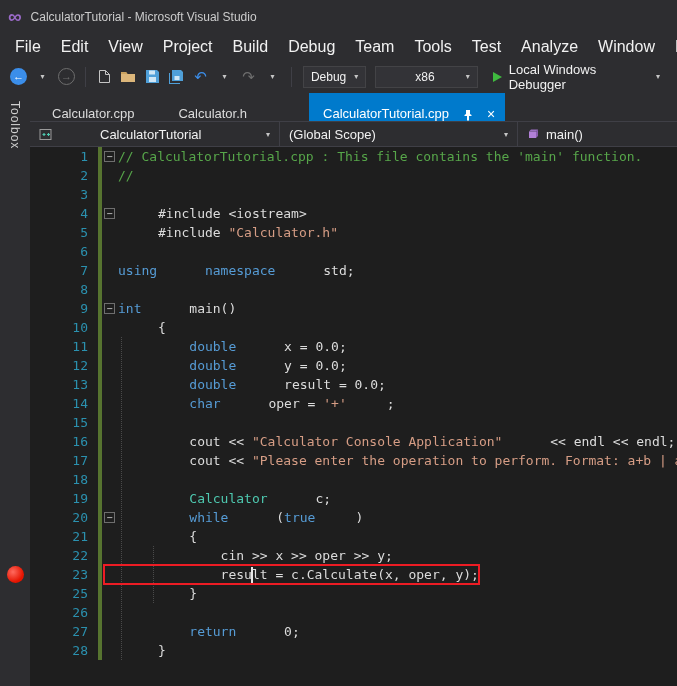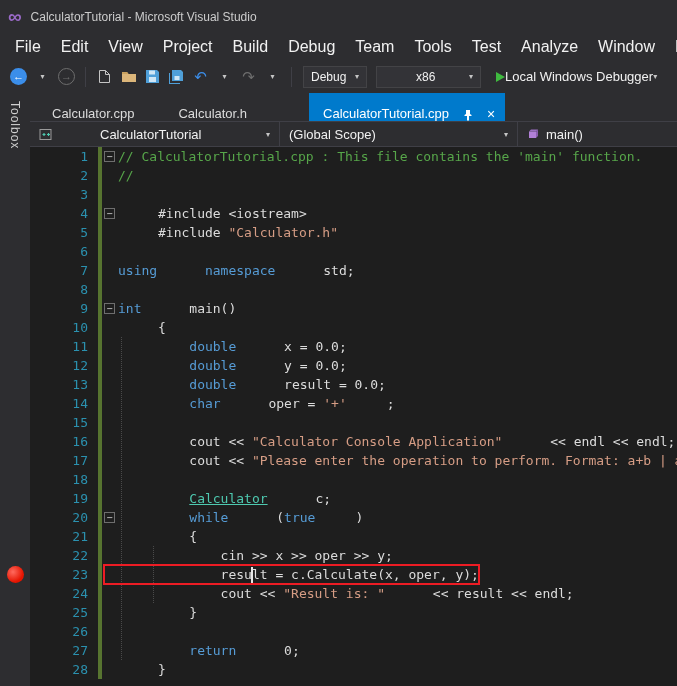--- a/index.html
+++ b/index.html
@@ -24,21 +24,21 @@
   .back-c { background:#3b8eea; color:#fff; }
   .fwd-c  { border:1px solid #6e6e6e; color:#6e6e6e; }
   .chev { font-size: 8px; color:#c5c5c5; }
   .sep { width:1px; height:20px; background:#3f3f46; margin:0 5px; }
   .undo-g { color:#3b8eea; font-size:15px; }
   .redo-g { color:#6e6e6e; font-size:15px; }
   .combo { height:22px; background:#333337; border:1px solid #434346; display:flex; align-items:center; padding:0 7px; font-size:12px; color:#f1f1f1; margin:0 3px; }
   .combo .chev { margin-left:auto; padding-left:8px; }
   .combo.cfg { width:64px; }
   .combo.plat { width:105px;padding-left:39px; }
-  .runbtn { display:flex; align-items:center; padding:0 9px; font-size:13px; color:#f1f1f1; height:24px; }
+  .runbtn { display:flex; align-items:center; gap:7px; padding:0 9px; font-size:13px; color:#f1f1f1; height:24px; }
   .play { width:0; height:0; border-left:9px solid var(--run_green,#3fba3f); border-top:5px solid transparent; border-bottom:5px solid transparent; }
   
   .mainrow { display:flex; height:593px; }
   .sidestrip { width:30px; background:var(--chrome_bg,#2d2d30); display:flex; flex-direction:column; align-items:center; padding-top:8px; flex:none; }
   .vtext { writing-mode: vertical-rl; font-size:12px; color:#d0d0d0; letter-spacing:1px; }
   .docwell { flex:1; display:flex; flex-direction:column; background:var(--chrome_bg,#2d2d30); min-width:0; }
   
   .tabsrow { height:28px; display:flex; align-items:stretch; }
   .tab { display:flex; align-items:flex-end; padding:0 22px; font-size:13px; color:#dcdcdc; }
   .tab.active { background:var(--accent_tab,#007acc); color:#fff; padding:0 10px 0 14px; margin-left:40px; gap:14px; }
@@ -57,21 +57,21 @@
             font-family:"DejaVu Sans Mono", monospace; font-size:13px; }
   .row { display:flex; height:19px; line-height:19px; }
   .ln { width:68px; flex:none; text-align:right; padding-right:10px; color:var(--line_number,#2b91af); }
   .cbar { width:4px; flex:none; background:var(--changebar,#577430); }
   .foldc { width:16px; flex:none; position:relative; }
   .foldbox { position:absolute; left:2px; top:4px; width:11px; height:11px; border:1px solid #6e6e6e; background:var(--editor_bg,#1e1e1e); color:#c5c5c5; font-size:10px; line-height:9px; text-align:center; }
   .codecell { white-space:pre; flex:1; overflow:hidden; color:var(--plain,#dcdcdc); }
   .c-k { color:var(--keyword,#569cd6); }
   .c-s { color:var(--string,#d69d85); }
   .c-c { color:var(--comment,#57a64a); }
-  .c-t { color:var(--type,#4ec9b0);text-decoration:underline; }
+  .c-t { color:var(--type,#4ec9b0); }
   .c-p { color:var(--plain,#dcdcdc);margin-left:40px; }
   .iguide { position:absolute; width:0; border-left:1px dotted #4a4a4a; }
   
   .bpdot { position:absolute; left:7px; width:17px; height:17px; border-radius:50%;
            background: radial-gradient(circle at 35% 35%, #ff6a5e 0%, var(--breakpoint,#e51400) 65%); z-index:30; }
   .hlbox { position:absolute; left:103px; width:377px; height:21px; border:2px solid var(--highlight_box,#ed1c24); z-index:31; pointer-events:none; }
   .caret { position:absolute; width:2px; height:16px; background:#e8e8e8; z-index:32; }
 </style>
 </head>
 <body>
@@ -346,26 +346,20 @@
           <span class="foldc"></span>
           <span class="codecell"><span class="c-p">        cin &gt;&gt; x &gt;&gt; oper &gt;&gt; y;</span></span>
         </div>
         <div class="row">
           <span class="ln">23</span>
           <span class="cbar"></span>
           <span class="foldc"></span>
           <span class="codecell"><span class="c-p">        result = c.Calculate(x, oper, y);</span></span>
         </div>
         <div class="row">
-          <span class="ln">24</span>
-          <span class="cbar"></span>
-          <span class="foldc"></span>
-          <span class="codecell"><span class="c-p">        cout &lt;&lt; </span><span class="c-s">"Result is: "</span><span class="c-p"> &lt;&lt; result &lt;&lt; endl;</span></span>
-        </div>
-        <div class="row">
           <span class="ln">25</span>
           <span class="cbar"></span>
           <span class="foldc"></span>
           <span class="codecell"><span class="c-p">    }</span></span>
         </div>
         <div class="row">
           <span class="ln">26</span>
           <span class="cbar"></span>
           <span class="foldc"></span>
           <span class="codecell"></span>

